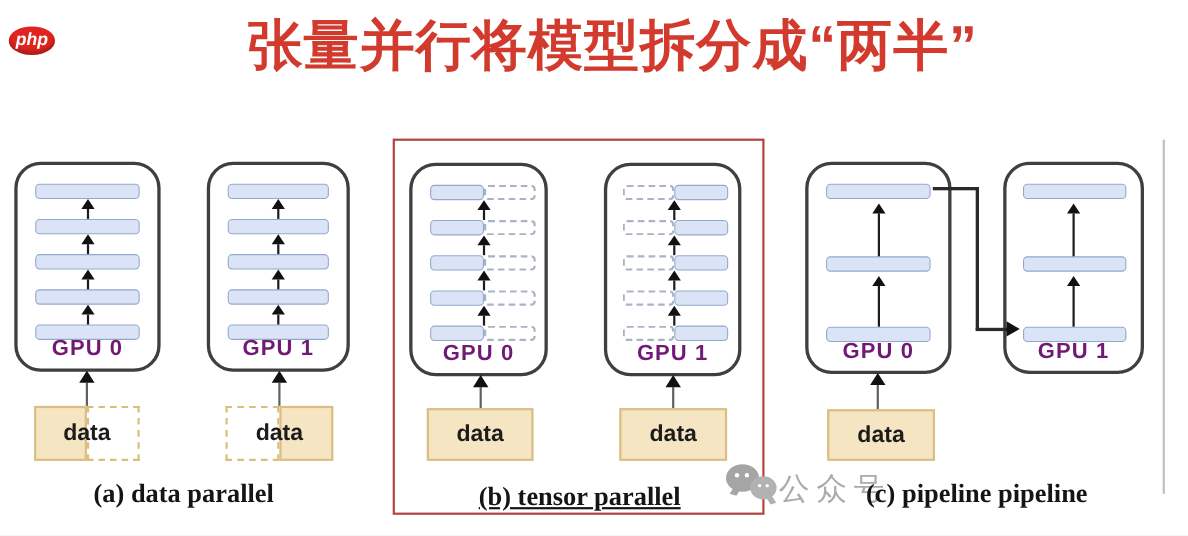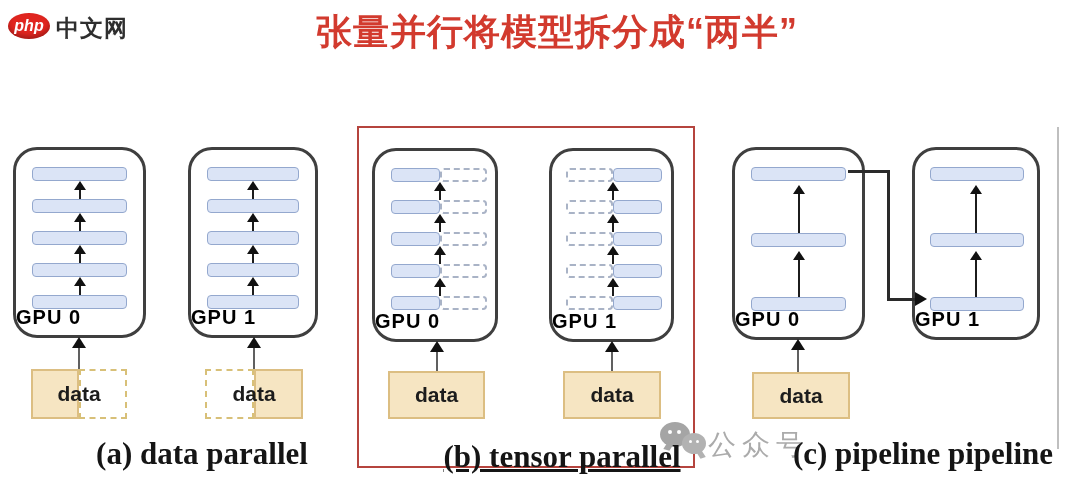--- a/index.html
+++ b/index.html
@@ -1,33 +1,33 @@
 <!DOCTYPE html>
 <html><head>
 <meta charset="utf-8">
 <style>
   html,body{margin:0;padding:0;background:#e9e9e9;}
   .stage{position:relative;width:1080px;height:487px;background:#ffffff;overflow:hidden;
          font-family:"Liberation Sans","DejaVu Sans",sans-serif;}
 
   
-  .logo{position:absolute;left:8px;top:13px;display:flex;align-items:flex-start;gap:6px;}
+  .logo{position:absolute;left:8px;top:24px;display:flex;align-items:flex-end;gap:6px;}
   .logo-badge{width:42px;height:26px;background:#e0251f;border-radius:50%;color:#fff;
               font-style:italic;font-weight:bold;font-size:16px;display:flex;
               align-items:center;justify-content:center;box-shadow:inset 0 -3px 4px rgba(0,0,0,.25);}
   .logo-text{font-size:23px;font-weight:800;color:#2e2e2e;letter-spacing:1px;}
 
   
   .headline{position:absolute;transform:translateX(-50%);white-space:nowrap;
-            font-weight:900;font-size:36px;color:#d23a2e;letter-spacing:1px;}
+            font-weight:900;font-size:50px;color:#d23a2e;letter-spacing:1px;}
 
   
   .card{position:absolute;background:#fff;border:3px solid #3f3f3f;border-radius:24px;box-sizing:border-box;}
-  .gpu-label{position:absolute;left:0;right:0;bottom:6px;
-             font-weight:bold;font-size:20px;color:#000000;letter-spacing:1px;}
+  .gpu-label{position:absolute;left:0;right:0;bottom:6px;text-align:center;
+             font-weight:bold;font-size:20px;color:#701a75;letter-spacing:1px;}
   .bar{position:absolute;left:16px;right:16px;height:14px;background:#dbe4f6;
        border:1.5px solid #94a8ce;border-radius:4px;box-sizing:border-box;}
   .split-row{position:absolute;height:14px;}
   .half{position:absolute;top:0;height:14px;box-sizing:border-box;border-radius:4px;}
   .half.solid{background:#dbe4f6;border:1.5px solid #94a8ce;}
   .half.dashed{border:2px dashed #a9b3c6;background:transparent;}
 
   
   .arr{position:absolute;width:2px;background:#1c1c1c;}
   .arr::before{content:"";position:absolute;left:-5px;top:-9px;
@@ -42,21 +42,21 @@
   
   .databox{position:absolute;box-sizing:border-box;}
   .d-solid{background:#f6e5c2;border:2px solid #dcbe82;box-sizing:border-box;}
   .d-dashed{border:2px dashed #d8c078;background:transparent;box-sizing:border-box;}
   .dhalf{position:absolute;top:0;height:100%;}
   .d-label{position:absolute;inset:0;display:flex;align-items:center;justify-content:center;
            font-weight:bold;font-size:21px;color:#1c1c1c;z-index:2;}
 
   
   .caption{position:absolute;transform:translateX(-50%);white-space:nowrap;z-index:3;
-           font-family:"Liberation Serif","DejaVu Serif",serif;font-size:31px;font-weight:700;color:#151515;margin-left:35px;}
+           font-family:"Liberation Serif","DejaVu Serif",serif;font-size:24px;font-weight:700;color:#151515;}
 
   
   .hl{position:absolute;left:357px;top:126px;width:338px;height:342px;
       border:2.5px solid #b5443e;box-sizing:border-box;}
 
   
   .cline{position:absolute;background:#2a2a2a;}
   .rhead{position:absolute;width:0;height:0;border-top:7px solid transparent;
          border-bottom:7px solid transparent;border-left:12px solid #111;}
 
@@ -76,21 +76,20 @@
 </style>
 </head>
 <body>
 
 <div class="stage">
 
   <div class="logo">
     <span class="logo-badge">
         <span>php</span>
       </span>
-    <span class="logo-text">中文网</span>
   </div>
 
   <div class="headline" style="left:557px;top:8px;">张量并行将模型拆分成“两半”</div>
 
   <div>
     <div class="card" style="left:13px;top:147px;width:133px;height:191px;">
       <div class="bar" style="top:17px"></div>
       <div class="bar" style="top:49px"></div>
       <div class="bar" style="top:81px"></div>
       <div class="bar" style="top:113px"></div>

